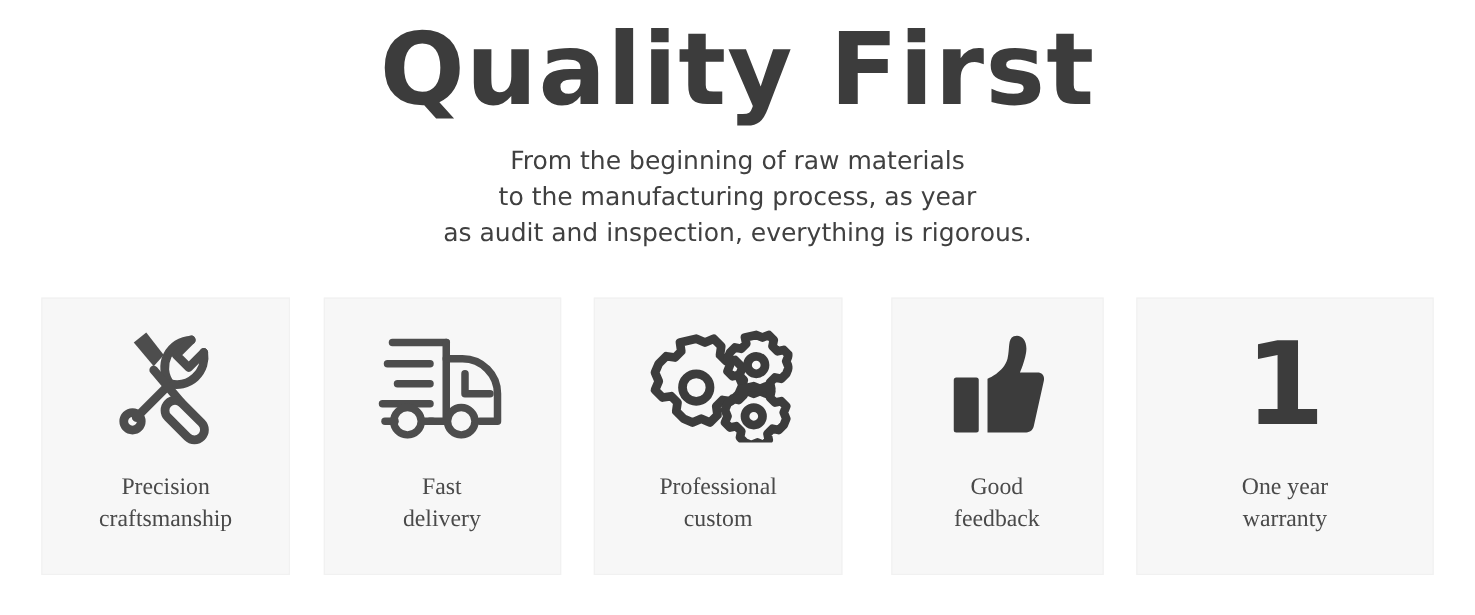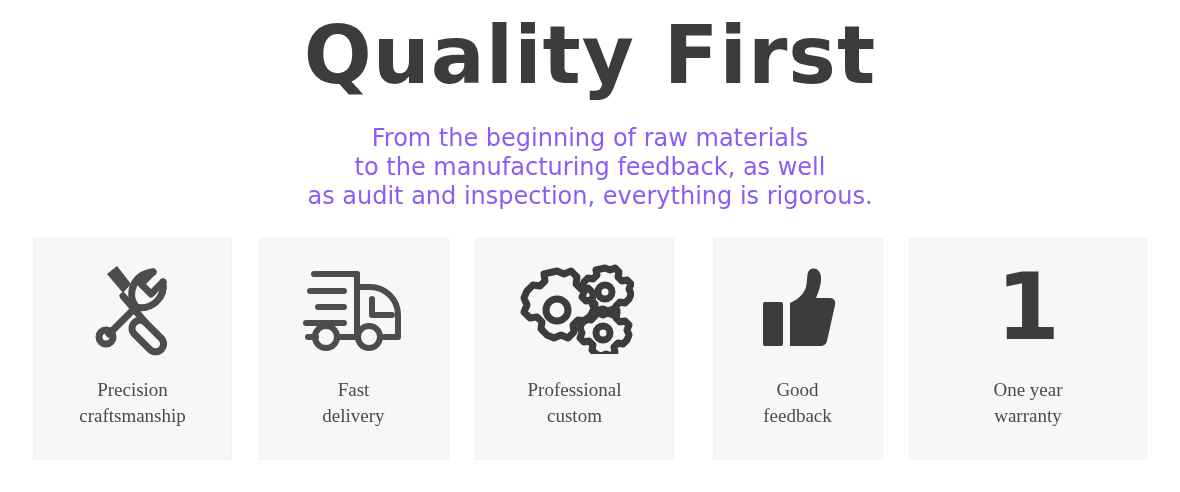--- a/index.html
+++ b/index.html
@@ -33,26 +33,26 @@
     padding-top: 14px;
     font-family: "DejaVu Sans", sans-serif;
     font-size: 80px;
     font-weight: 700;
     letter-spacing: 1px;
     color: #3c3c3c;
     line-height: 1.06;
     white-space: nowrap;
   }
   .subtitle {
-    margin: 16px;
+    margin: 6px;
     padding-top: 9px;
     font-family: "DejaVu Sans", sans-serif;
-    font-size: 24px;
+    font-size: 20px;
     font-weight: 400;
-    color: #8b5cf6;
+    color: #404040;
     line-height: 29px;
   }
   .subtitle-line {
     display: block;
     white-space: nowrap;
   }
 
   
   .cards {
     position: absolute;
@@ -109,21 +109,21 @@
 </style>
 </head>
 <body>
 
 <div class="page">
 
   <div class="header">
     <h1 class="title">Quality First</h1>
     <div class="subtitle">
       <span class="subtitle-line">From the beginning of raw materials</span>
-      <span class="subtitle-line">to the manufacturing feedback, as well</span>
+      <span class="subtitle-line">to the manufacturing process, as year</span>
       <span class="subtitle-line">as audit and inspection, everything is rigorous.</span>
     </div>
   </div>
 
   <div class="cards">
 
     <div class="card card-w1">
       <div class="icon-wrap">
         <svg width="100" height="96" viewBox="0 0 100 96" fill="none">
           <g stroke="#4d4d4d" stroke-width="7" stroke-linecap="round" stroke-linejoin="round">

